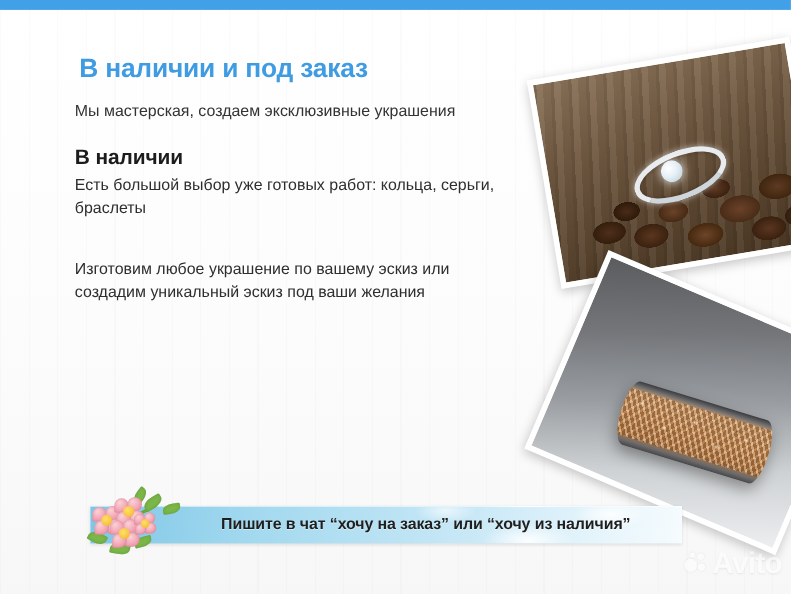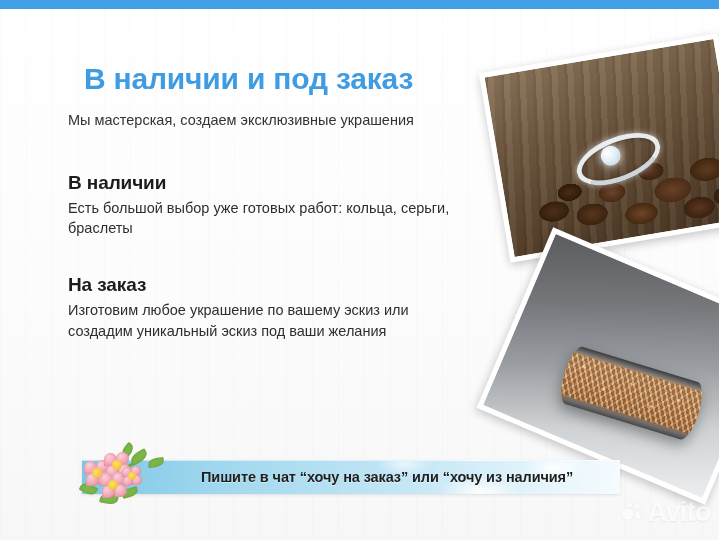--- a/index.html
+++ b/index.html
@@ -25,29 +25,29 @@
   .top-bar{
     position:absolute;left:0;top:0;width:719px;height:9px;
     background:#41a0e8;
   }
 
   
   .content{
     position:absolute;left:68px;top:46px;width:420px;
   }
   .headline{
-    font-size:30px;font-weight:bold;color:#3f9ce2;
-    letter-spacing:-0.2px;line-height:1.1;margin:16px;
+    font-size:24px;font-weight:bold;color:#3f9ce2;
+    letter-spacing:-0.2px;line-height:1.1;margin:4px;
     white-space:nowrap;
   }
   .subtitle{
     margin:16px 0 0 0;font-size:14.5px;color:#333333;line-height:1.3;
     white-space:nowrap;
   }
-  .section{margin-top:42px;}
+  .section{margin-top:22px;}
   .section.second{margin-top:35px;}
   .section-title{
     margin:0 0 4px 0;font-size:19px;font-weight:bold;color:#1c1c1c;
     letter-spacing:-0.1px;
   }
   .section-body{
     margin:0;font-size:14.5px;color:#2e2e2e;line-height:1.42;
     max-width:400px;
   }
 
@@ -238,21 +238,20 @@
     <h1 class="headline">В наличии и под заказ</h1>
 
     <p class="subtitle">Мы мастерская, создаем эксклюзивные украшения</p>
 
     <div class="section">
       <h2 class="section-title">В наличии</h2>
       <p class="section-body">Есть большой выбор уже готовых работ: кольца, серьги, браслеты</p>
     </div>
 
     <div class="section second">
-      <h2 class="section-title">На заказ</h2>
       <p class="section-body">Изготовим любое украшение по вашему эскиз или создадим уникальный эскиз под ваши желания</p>
     </div>
 
   </div>
 
   <div class="callout">
     <div class="callout-bg"></div>
     <div class="callout-text">Пишите в чат “хочу на заказ” или “хочу из наличия”</div>
 
     <div class="flowers">

